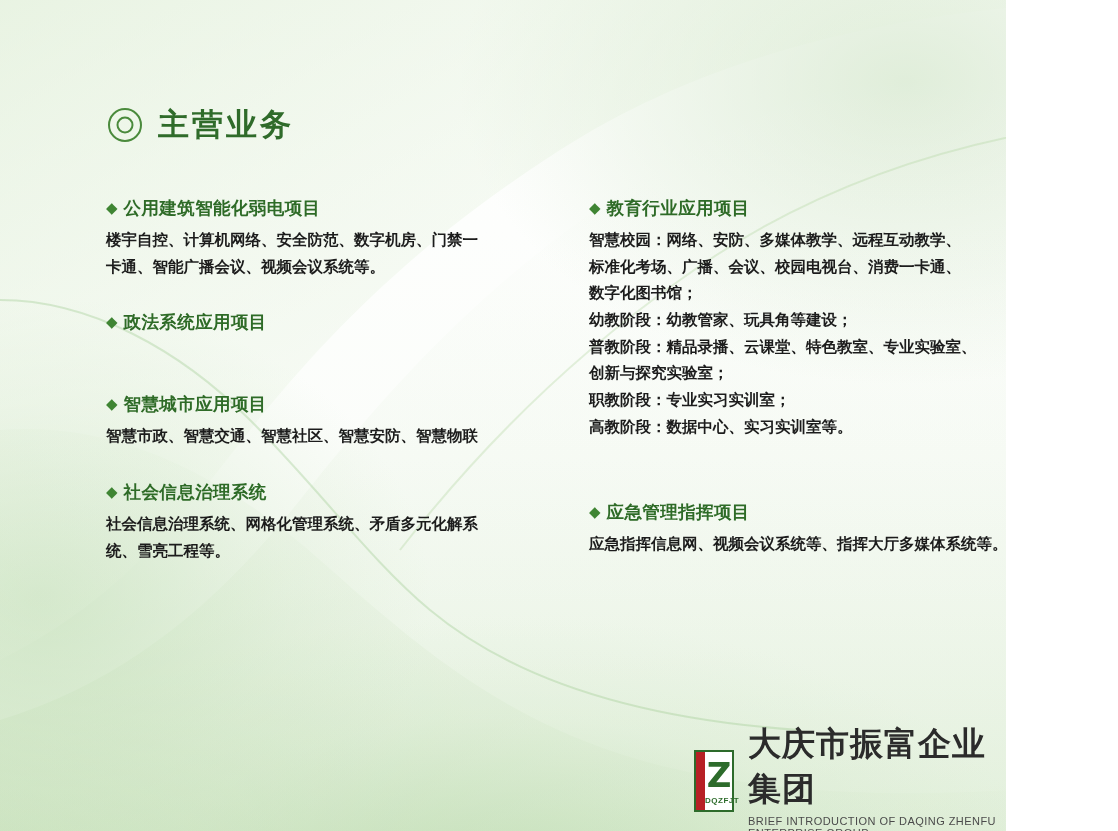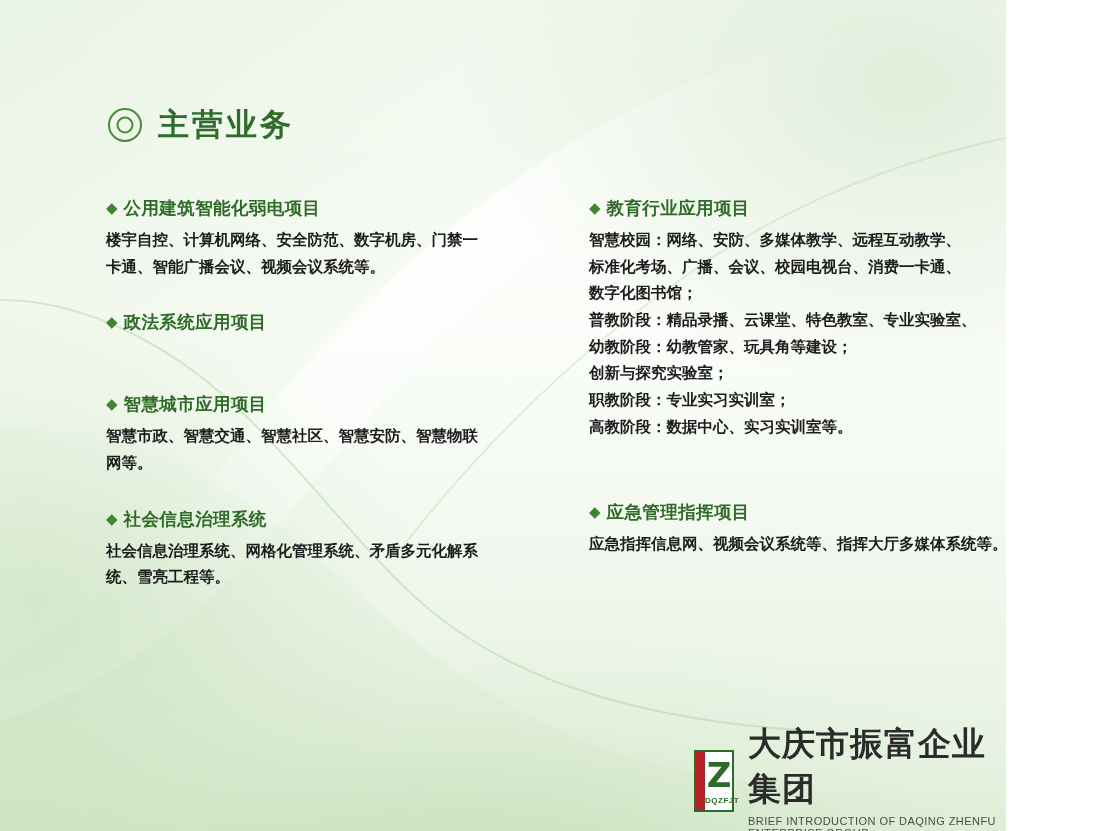--- a/index.html
+++ b/index.html
@@ -246,21 +246,20 @@
         </div>
       </div>
 
       <div class="block gap-md">
         <div class="block-head">
           <span class="diamond">◆</span>
           <span class="block-title">智慧城市应用项目</span>
         </div>
         <div class="block-body">
           <span class="line">智慧市政、智慧交通、智慧社区、智慧安防、智慧物联</span>
-          <span class="line">网等。</span>
         </div>
       </div>
 
       <div class="block">
         <div class="block-head">
           <span class="diamond">◆</span>
           <span class="block-title">社会信息治理系统</span>
         </div>
         <div class="block-body">
           <span class="line">社会信息治理系统、网格化管理系统、矛盾多元化解系</span>
@@ -274,22 +273,22 @@
 
       <div class="block gap-r1">
         <div class="block-head">
           <span class="diamond">◆</span>
           <span class="block-title">教育行业应用项目</span>
         </div>
         <div class="block-body">
           <span class="line">智慧校园：网络、安防、多媒体教学、远程互动教学、</span>
           <span class="line">标准化考场、广播、会议、校园电视台、消费一卡通、</span>
           <span class="line">数字化图书馆；</span>
+          <span class="line">幼教阶段：幼教管家、玩具角等建设；</span>
           <span class="line">普教阶段：精品录播、云课堂、特色教室、专业实验室、</span>
-          <span class="line">幼教阶段：幼教管家、玩具角等建设；</span>
           <span class="line">创新与探究实验室；</span>
           <span class="line">职教阶段：专业实习实训室；</span>
           <span class="line">高教阶段：数据中心、实习实训室等。</span>
         </div>
       </div>
 
       <div class="block">
         <div class="block-head">
           <span class="diamond">◆</span>
           <span class="block-title">应急管理指挥项目</span>

